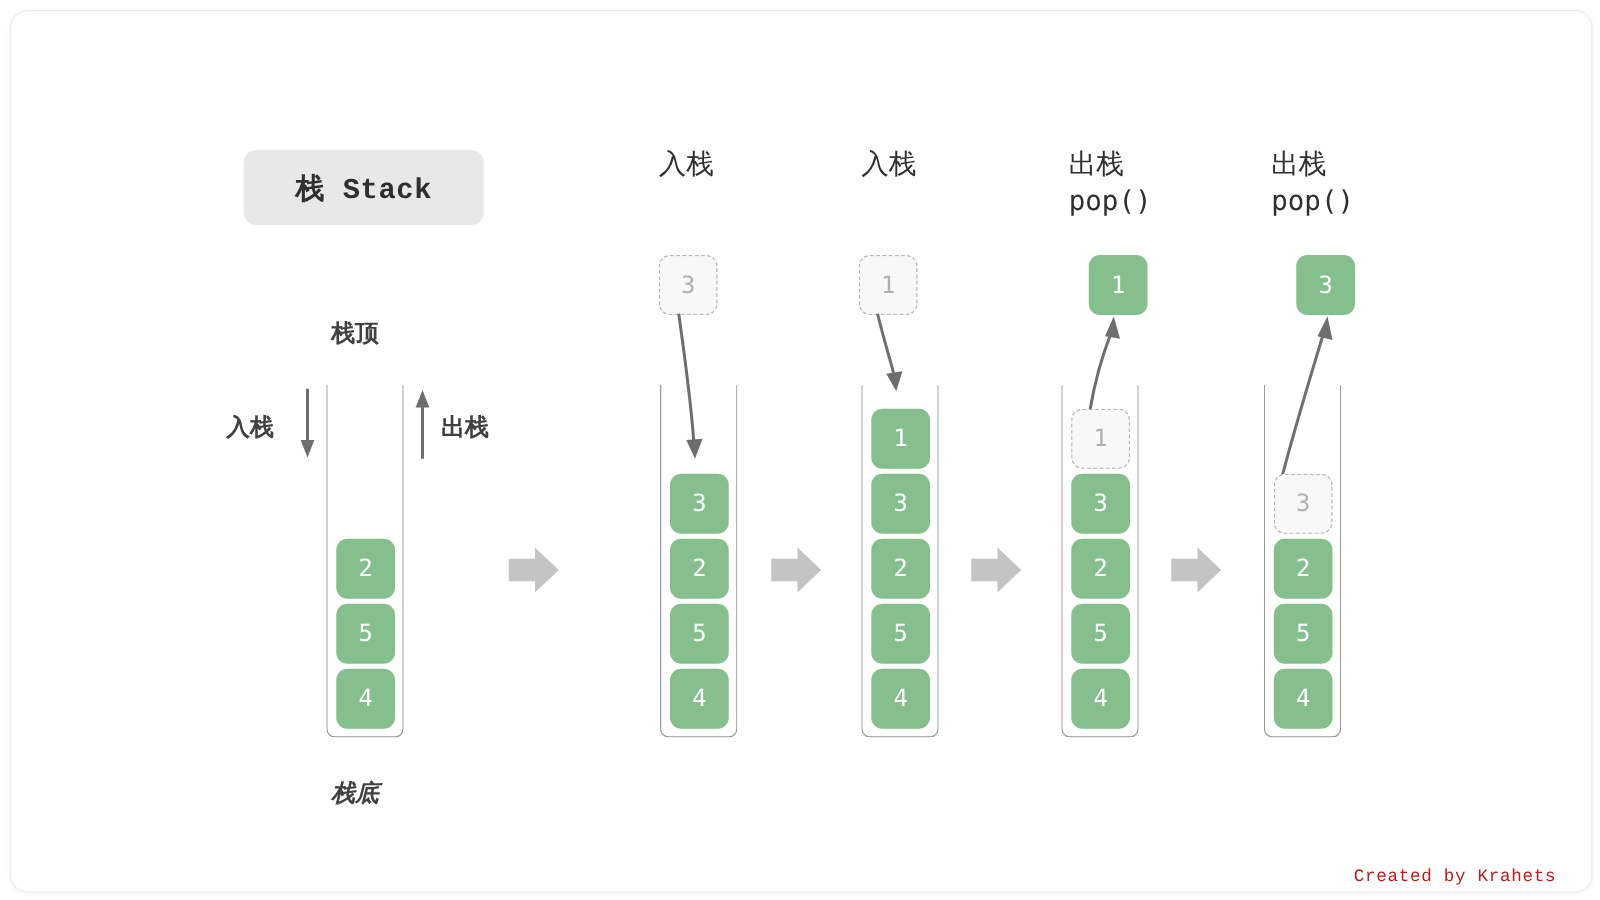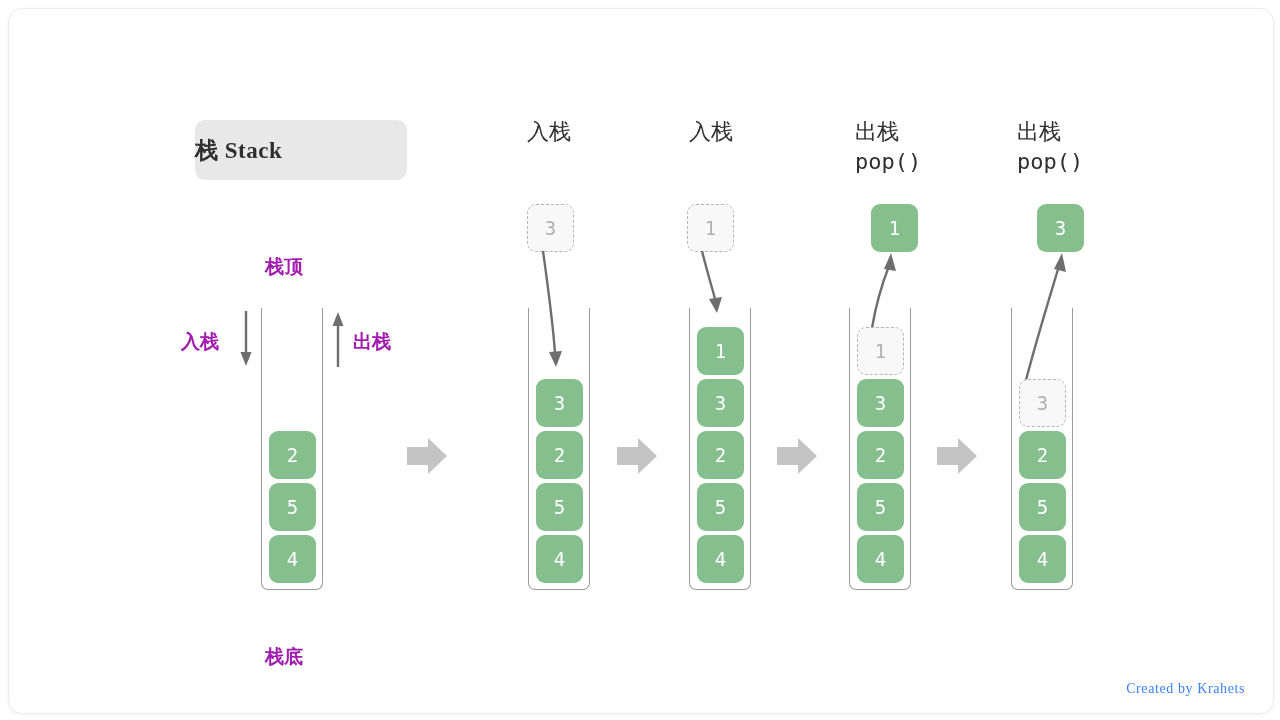--- a/index.html
+++ b/index.html
@@ -11,24 +11,24 @@
   #canvas{
     position:absolute;left:8px;top:8px;width:1264px;height:704px;
     background:#ffffff;border:1px solid #ececec;border-radius:14px;
     box-shadow:0 1px 4px rgba(0,0,0,0.05);
     overflow:hidden;
   }
   .abs{position:absolute;}
 
   
   #title-chip{
-    left:186px;top:111px;width:212px;height:60px;
+    left:186px;top:111px;width:192px;height:60px;
     background:#e8e8e8;border-radius:10px;
-    display:flex;align-items:center;
-    font-family:Liberation Serif, serif;
+    display:flex;align-items:center;justify-content:center;
+    font-family:Liberation Mono, monospace;
     font-size:23px;font-weight:bold;color:#2f2f2f;letter-spacing:.5px;
   }
 
   
   .col-head{
     width:200px;text-align:left;
     font-size:22px;color:#2f2f2f;line-height:1.38;
   }
   .col-head .cn{font-family:"DejaVu Sans","Liberation Sans",sans-serif;}
   .col-head .code{
@@ -58,42 +58,42 @@
     font-family:"DejaVu Sans Mono","Liberation Mono",monospace;
   }
   .cell.filled{background:#85bf8d;color:#ffffff;}
   .cell.ghost{
     background:#f8f8f8;border:1.8px dashed #b5b5b5;color:#b0b0b0;
     box-sizing:border-box;
   }
 
   
   .lbl{
-    position:absolute;font-size:19px;font-weight:bold;color:#a21caf;
+    position:absolute;font-size:19px;font-weight:bold;color:#404040;
     font-family:"DejaVu Sans","Liberation Sans",sans-serif;
     white-space:nowrap;
   }
   .footer{
-    position:absolute;right:28px;bottom:16px;
-    font-family:Liberation Serif, serif;
-    font-size:14px;color:#3b82f6;letter-spacing:.6px;
+    position:absolute;right:28px;bottom:3px;
+    font-family:Liberation Mono, monospace;
+    font-size:14px;color:#b91c1c;letter-spacing:.6px;
   }
   svg{position:absolute;overflow:visible;}
 </style>
 </head>
 <body>
 
 <div id="canvas">
 
   <div class="abs" id="title-chip">
     <span>栈 Stack</span>
   </div>
 
   <div class="lbl" style="left:256px;top:245px;">栈顶</div>
-  <div class="lbl" style="left:256px;top:635px;">栈底</div>
+  <div class="lbl" style="left:256px;top:613px;font-style:italic;">栈底</div>
   <div class="lbl" style="left:172px;top:320px;">入栈</div>
   <div class="lbl" style="left:344px;top:320px;">出栈</div>
 
   <svg class="abs" style="left:228px;top:300px;" width="22" height="60">
     <line x1="9" y1="2" x2="9" y2="46" stroke="#6e6e6e" stroke-width="2.4"></line>
     <polygon points="9,57 3.5,43 14.5,43" fill="#6e6e6e"></polygon>
   </svg>
   <svg class="abs" style="left:320px;top:300px;" width="22" height="60">
     <line x1="9" y1="58" x2="9" y2="14" stroke="#6e6e6e" stroke-width="2.4"></line>
     <polygon points="9,3 3.5,17 14.5,17" fill="#6e6e6e"></polygon>

